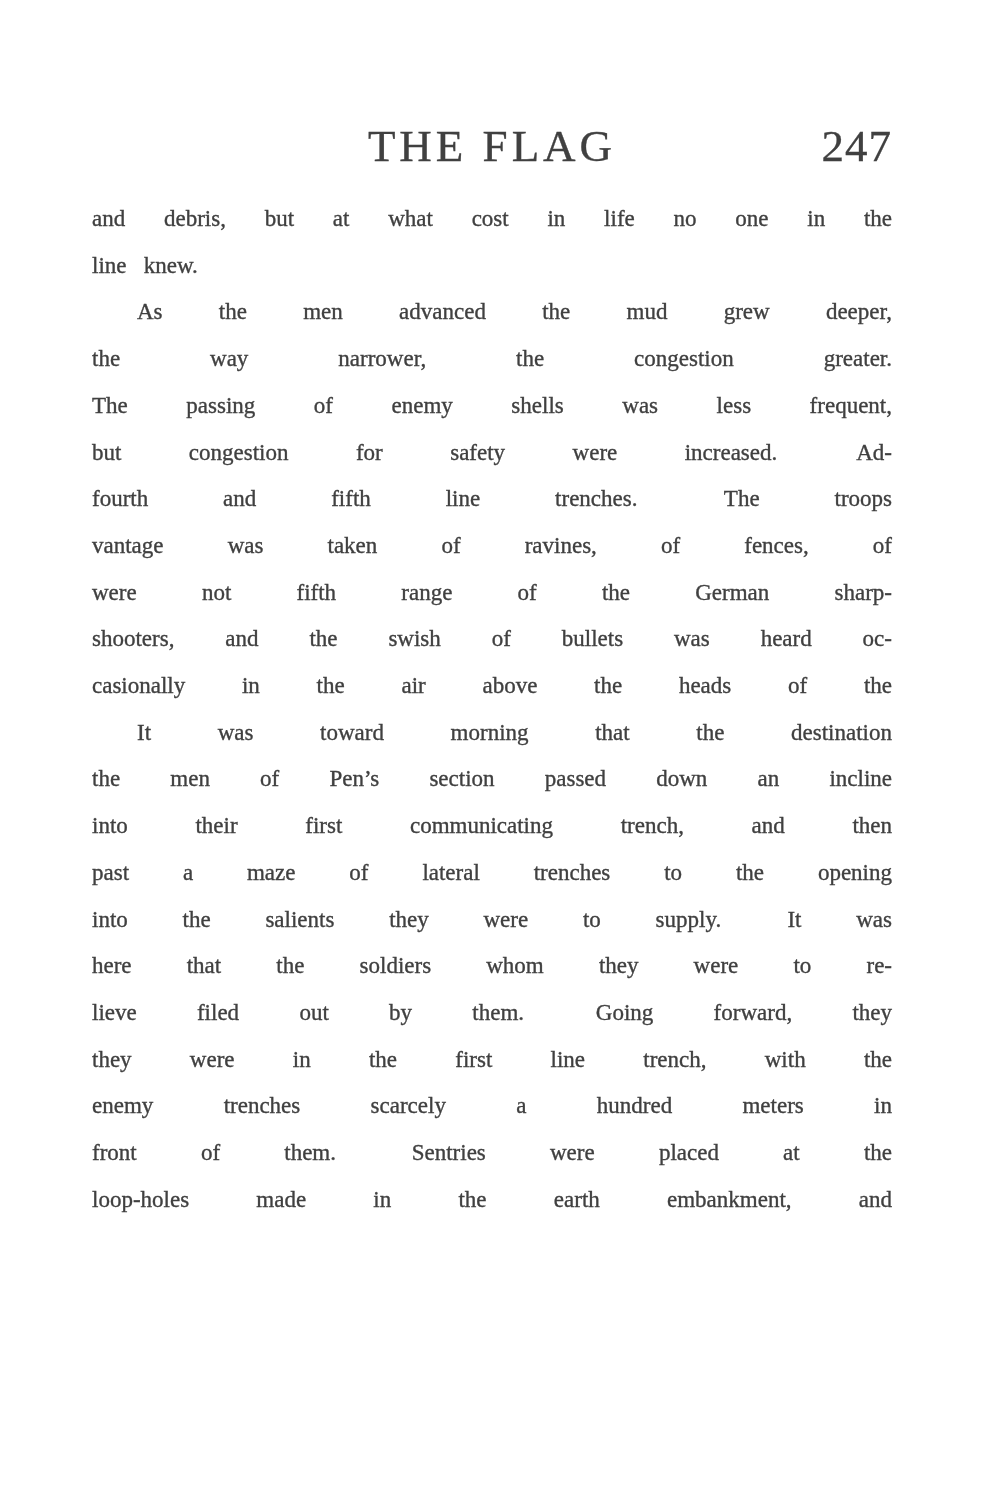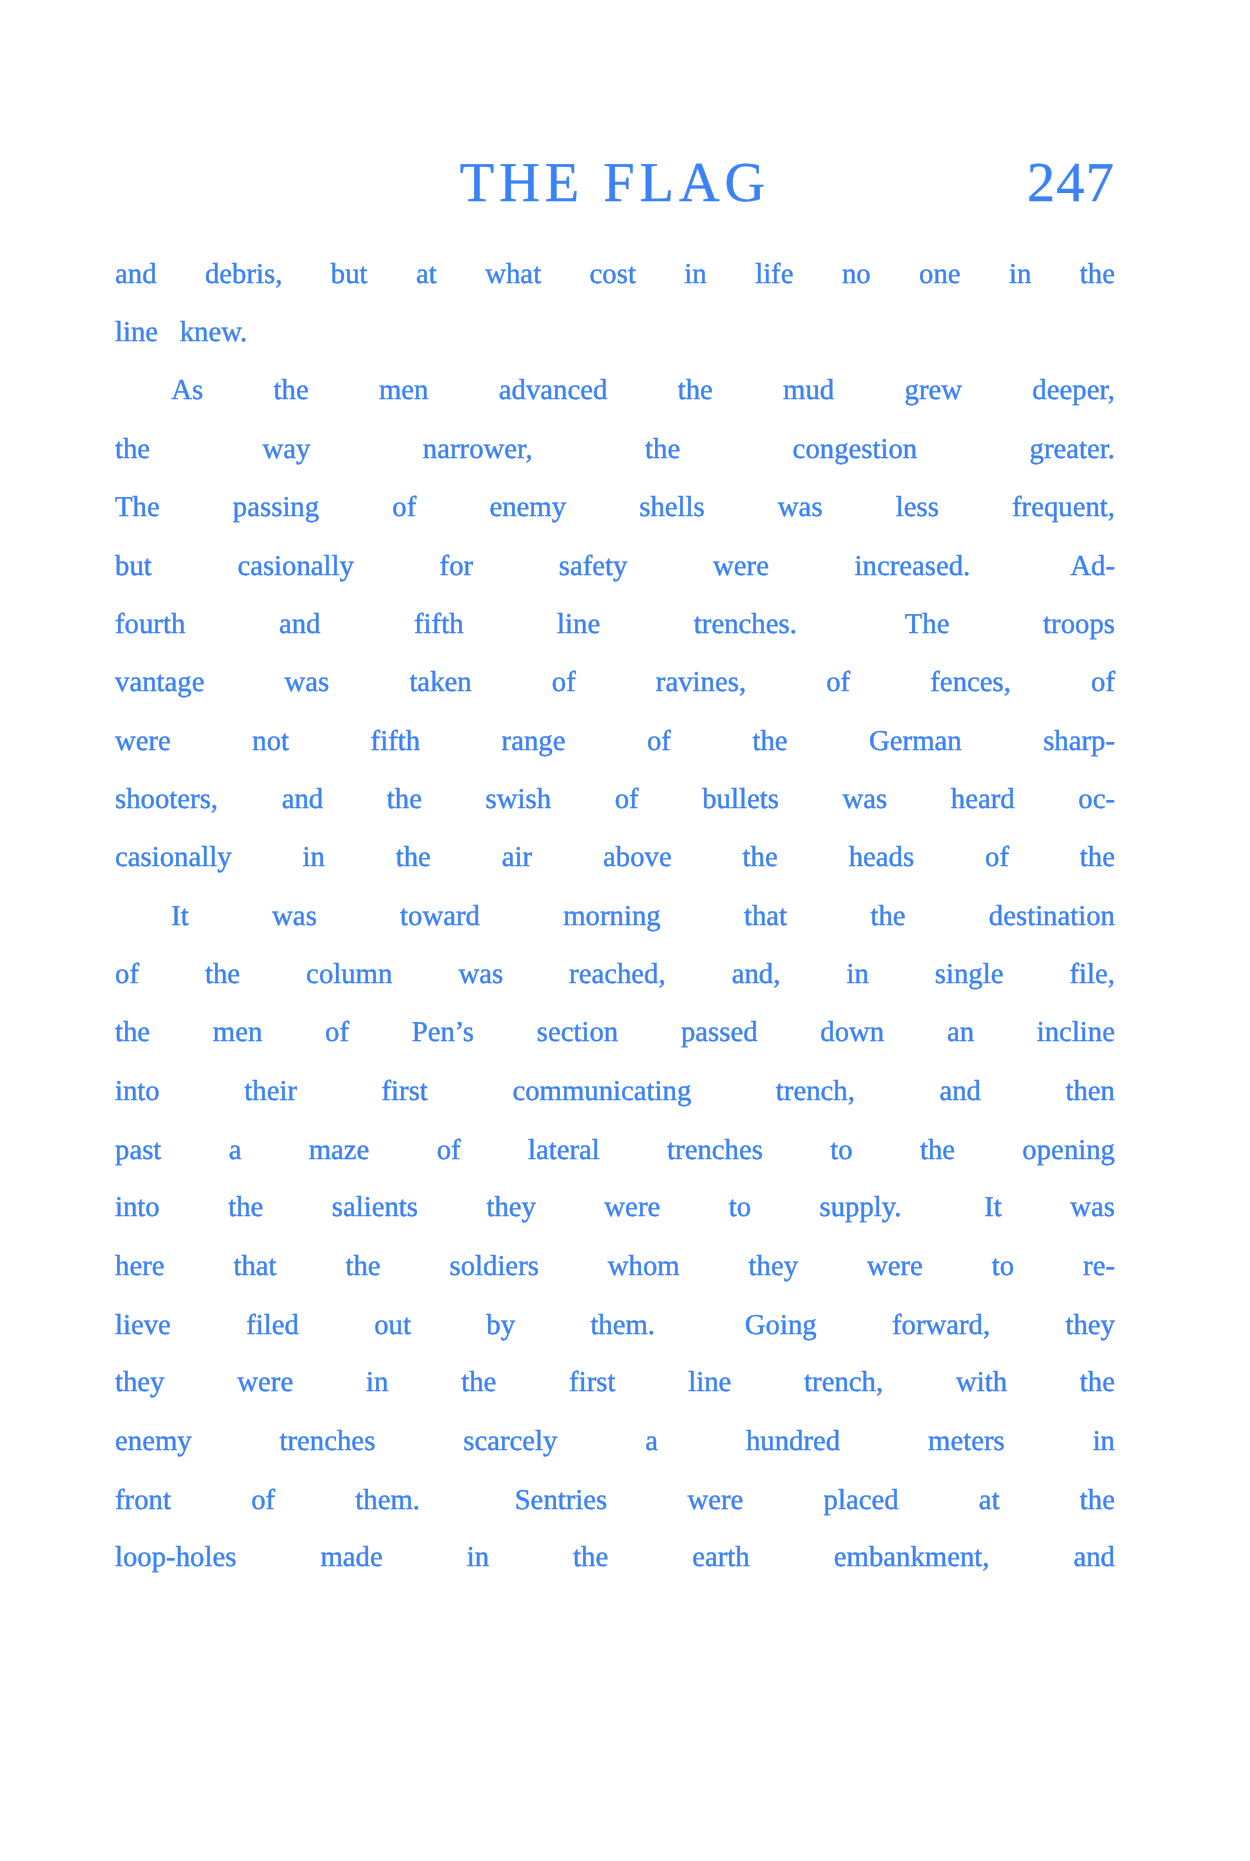--- a/index.html
+++ b/index.html
@@ -2,21 +2,21 @@
 <html><head>
 <meta charset="utf-8">
 <style>
   html, body { margin: 0; padding: 0; background: #ffffff; }
   .page {
     position: relative;
     width: 1000px;
     height: 1489px;
     background: #ffffff;
     overflow: hidden;
-    color: #3b82f6;
+    color: #404040;
     font-family: "Liberation Serif", "DejaVu Serif", serif;
     -webkit-text-stroke: 0.35px currentColor;
   }
   .content {
     position: absolute;
     left: 92px;
     top: 123px;
     width: 800px;
   }
   .header {
@@ -58,28 +58,27 @@
     <div class="header">
       <span class="title">THE FLAG</span>
       <span class="pagenum">247</span>
     </div>
     <div class="body">
         <div class="line">and debris, but at what cost in life no one in the</div>
         <div class="line no-justify">line  knew.</div>
         <div class="line indent">As the men advanced the mud grew deeper,</div>
         <div class="line">the way narrower, the congestion greater.</div>
         <div class="line">The passing of enemy shells was less frequent,</div>
-        <div class="line">but casionally for safety were increased.  Ad-</div>
+        <div class="line">but congestion for safety were increased.  Ad-</div>
         <div class="line">fourth and fifth line trenches.  The troops</div>
         <div class="line">vantage was taken of ravines, of fences, of</div>
         <div class="line">were not fifth range of the German sharp-</div>
         <div class="line">shooters, and the swish of bullets was heard oc-</div>
         <div class="line">casionally in the air above the heads of the</div>
         <div class="line indent">It was toward morning that the destination</div>
-        <div class="line">of the column was reached, and, in single file,</div>
         <div class="line">the men of Pen’s section passed down an incline</div>
         <div class="line">into their first communicating trench, and then</div>
         <div class="line">past a maze of lateral trenches to the opening</div>
         <div class="line">into the salients they were to supply.  It was</div>
         <div class="line">here that the soldiers whom they were to re-</div>
         <div class="line">lieve filed out by them.  Going forward, they</div>
         <div class="line">they were in the first line trench, with the</div>
         <div class="line">enemy trenches scarcely a hundred meters in</div>
         <div class="line">front of them.  Sentries were placed at the</div>
         <div class="line">loop-holes made in the earth embankment, and</div>

